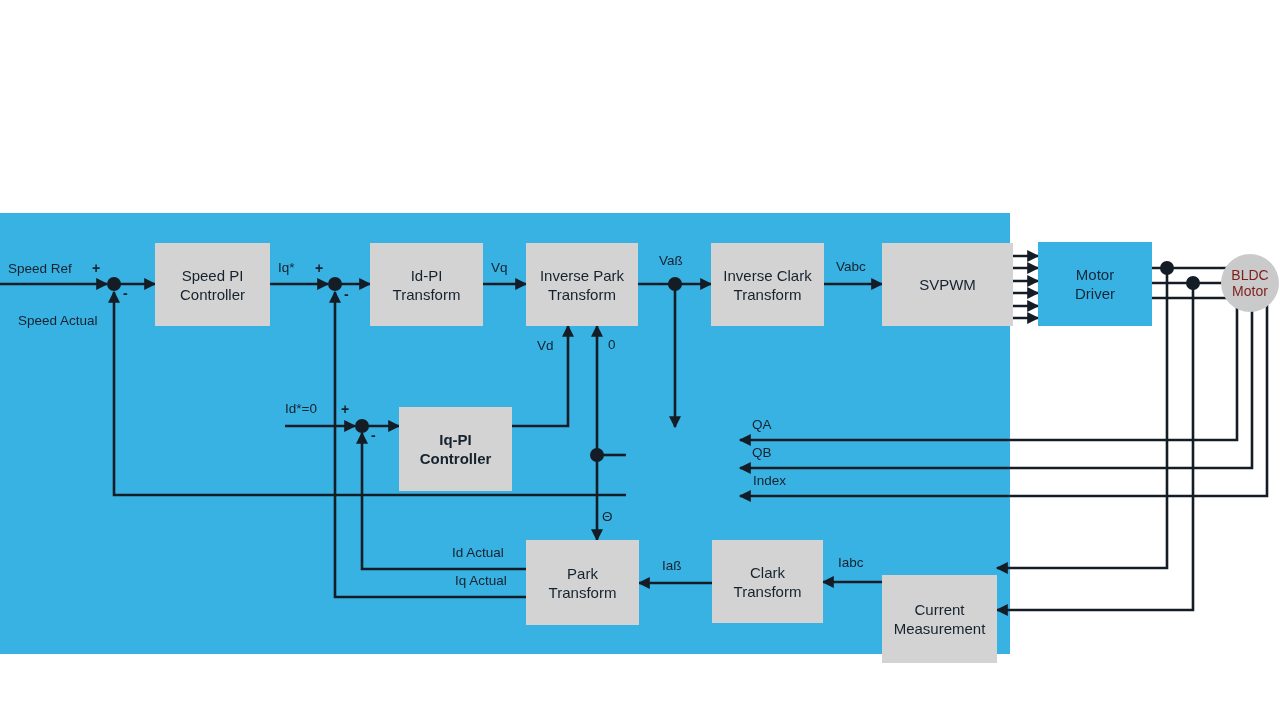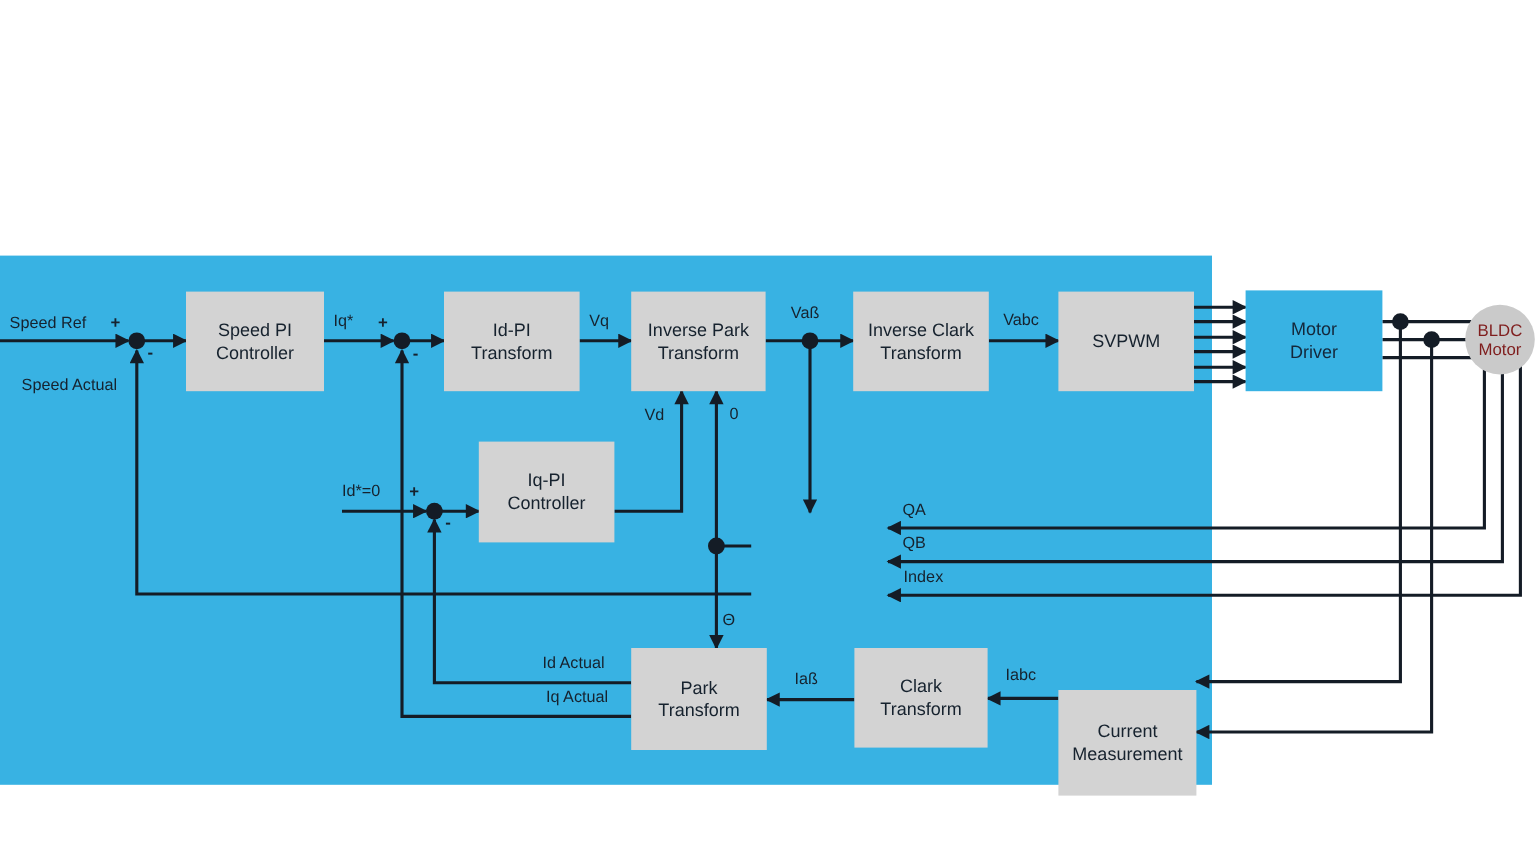--- a/index.html
+++ b/index.html
@@ -101,24 +101,24 @@
   </svg>
 
   <div class="block" style="left:155px;top:243px;width:115px;height:83px;">Speed PI
 Controller</div>
   <div class="block" style="left:370px;top:243px;width:113px;height:83px;">Id-PI
 Transform</div>
   <div class="block" style="left:526px;top:243px;width:112px;height:83px;">Inverse Park
 Transform</div>
   <div class="block" style="left:711px;top:243px;width:113px;height:83px;">Inverse Clark
 Transform</div>
-  <div class="block" style="left:882px;top:243px;width:113px;height:83px;">SVPWM</div>
+  <div class="block" style="left:882px;top:243px;width:131px;height:83px;">SVPWM</div>
   <div class="block blue" style="left:1038px;top:242px;width:114px;height:84px;">Motor
 Driver</div>
-  <div class="block" style="left:399px;top:368px;width:113px;height:84px;">Iq-PI
+  <div class="block" style="left:399px;top:407px;width:113px;height:84px;font-weight:bold;">Iq-PI
 Controller</div>
   <div class="block" style="left:526px;top:540px;width:113px;height:85px;">Park
 Transform</div>
   <div class="block" style="left:712px;top:540px;width:111px;height:83px;">Clark
 Transform</div>
   <div class="block" style="left:882px;top:539px;width:115px;height:88px;margin-top:36px;">Current
 Measurement</div>
   <div class="circle" style="left:1221px;top:254px;width:58px;height:58px;">BLDC
 Motor</div>
 

